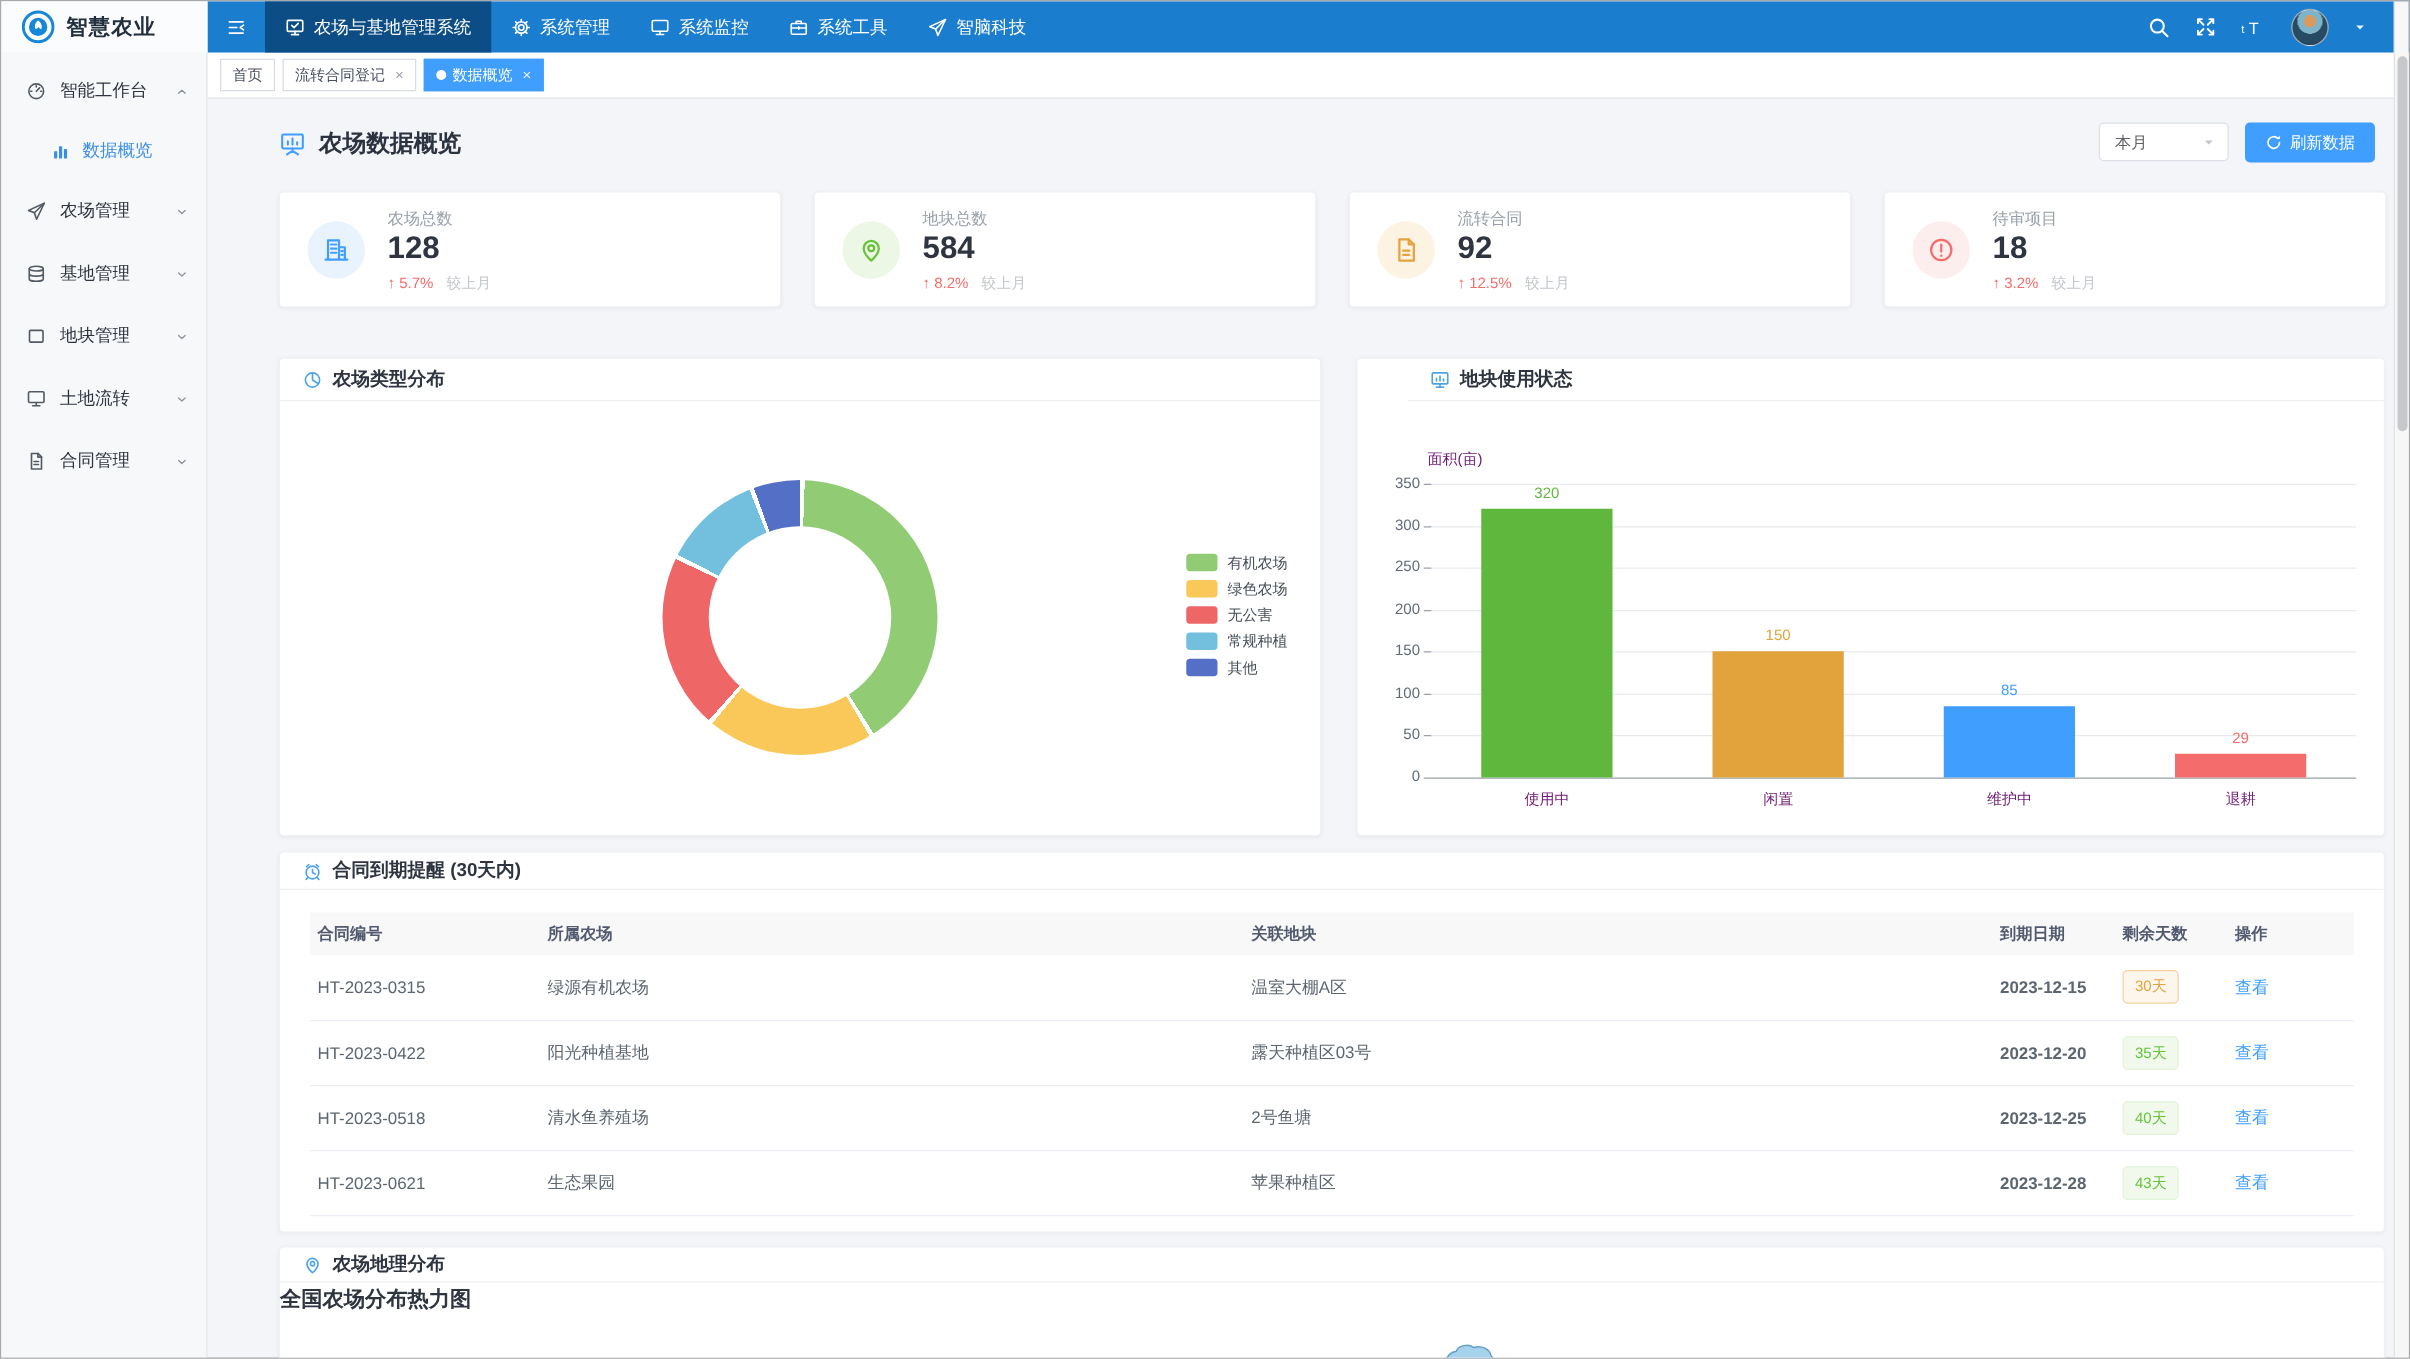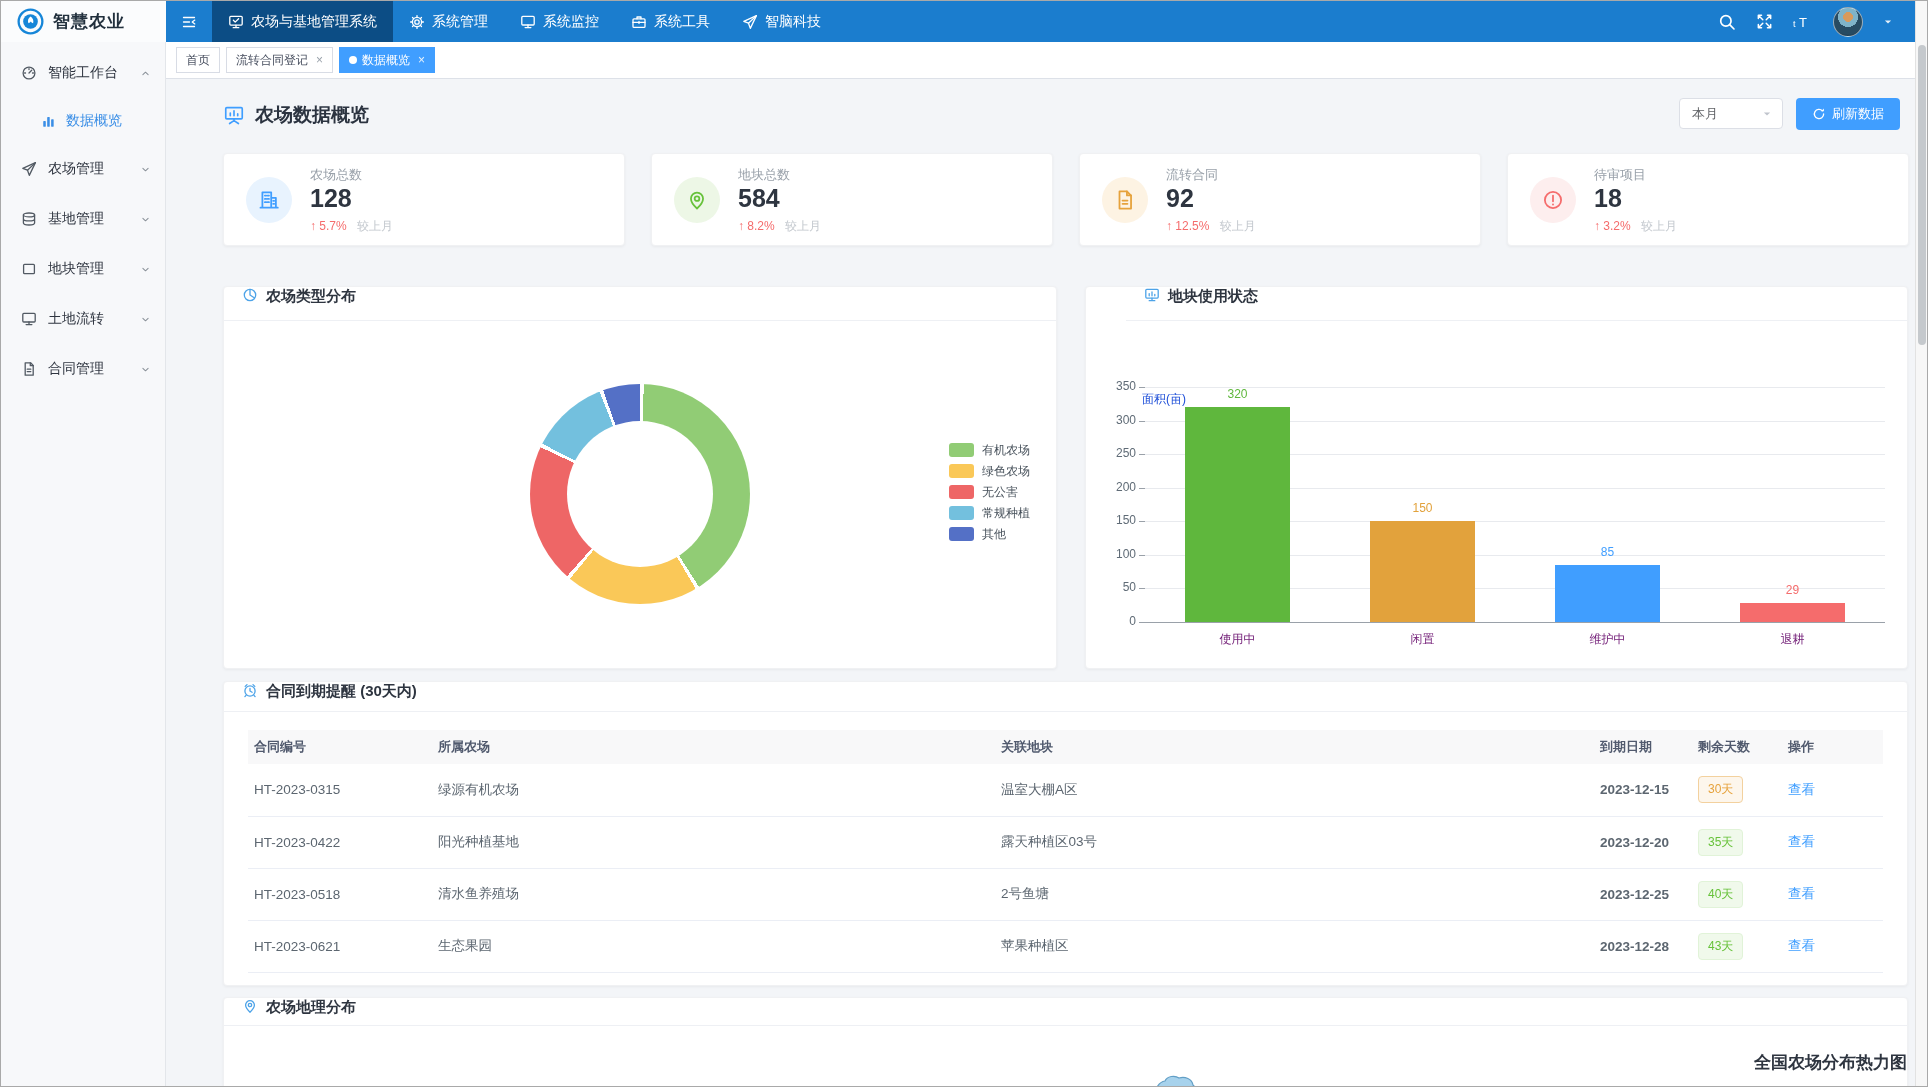--- a/index.html
+++ b/index.html
@@ -63,54 +63,54 @@
                display:flex; align-items:center; justify-content:center; }
   .stat-icon svg { width:22px; height:22px; }
   .stat-label { position:absolute; left:86px; top:12px; font-size:13px; color:#98a0a9; }
   .stat-value { position:absolute; left:86px; top:30px; font-size:25px; font-weight:bold; color:#2e3540; }
   .stat-trend { position:absolute; left:86px; top:64px; font-size:12px; }
   .trend-pct { color:#f56c6c; }
   .trend-suffix { color:#c3c8ce; margin-left:7px; }
 
   
   .card { position:absolute; background:#fff; border-radius:4px; border:1px solid #f0f1f3; box-shadow:0 1px 3px rgba(0,0,0,.05); }
-  .card-header { display:flex; gap:8px; padding:0 18px; border-bottom:1px solid #eef0f4;
+  .card-header { display:flex; align-items:center; gap:8px; padding:0 18px; border-bottom:1px solid #eef0f4;
                  font-size:15px; font-weight:bold; color:#2e3540; }
   .hdr-icon { color:#4da3e8; display:flex; }
 
   
   #donut { position:absolute; left:306px; top:97px; width:220px; height:220px; border-radius:50%; }
   #donut-hole { position:absolute; left:37px; top:37px; width:146px; height:146px; border-radius:50%; background:#fff; }
   #legend { position:absolute; left:725px; top:156px; display:flex; flex-direction:column; gap:7px; }
   .legend-item { display:flex; align-items:center; gap:8px; height:14px; cursor:pointer; }
   .legend-swatch { width:25px; height:14px; border-radius:3px; }
   .legend-label { font-size:12px; color:#46505a; }
 
   
-  .ylabel { position:absolute; left:56px; top:72px; font-size:12px; color:#1d4ed8;margin-top:32px; }
+  .ylabel { position:absolute; left:56px; top:72px; font-size:12px; color:#701a75; }
   .grid-line { position:absolute; height:1px; background:#e8eaee; }
   .axis-line { position:absolute; height:1px; background:#9aa1a9; }
   .tick-mark { position:absolute; width:6px; height:1px; background:#9aa1a9; }
   .y-tick { position:absolute; width:40px; text-align:right; font-size:12px; color:#5f6b76; }
   .x-label { position:absolute; width:130px; text-align:center; font-size:12px; color:#701a75; }
   .bar { position:absolute; }
   .bar-value { position:absolute; width:105px; text-align:center; font-size:12px; }
 
   
   .ctable { position:absolute; left:24px; top:48px; width:calc(100% - 48px); border-collapse:collapse; table-layout:fixed; }
   .ctable th { height:34px; background:#f8f8f9; font-size:13px; color:#515a6e; text-align:left; font-weight:bold; padding:0 8px 0 6px; }
   .ctable td { height:52px; border-bottom:1px solid #ebeef5; font-size:13.5px; color:#5c6670; padding:0 8px 0 6px;margin-left:42px; }
   .date-cell { color:#f56c6c; font-weight:bold; }
   .badge { display:inline-block; padding:4px 9px; border-radius:4px; font-size:12px; }
   .badge.warning { background:#fdf6ec; color:#e6a23c; border:1px solid #f3d19e; }
   .badge.success { background:#f0f9eb; color:#67c23a; border:1px solid #e1f3d8; }
   .view-link { color:#3f9eff; cursor:pointer; }
 
   
-  .map-title { position:absolute; top:53px; width:100%; text-align:right; font-size:17px; font-weight:bold; color:#2e3540; }
+  .map-title { position:absolute; top:30px; width:100%; text-align:left; font-size:17px; font-weight:bold; color:#2e3540; }
   .map-blob { position:absolute; left:928px; top:74px; }
 
   
   .scrollbar { position:absolute; right:0; top:0; width:12px; height:100%; background:#f7f7f7; border-left:1px solid #e2e2e2; z-index:50; }
   .scroll-thumb { position:absolute; left:2px; top:44px; width:8px; height:300px; border-radius:4px; background:#c5c9cd; }
 </style>
 </head>
 <body>
 
 <div class="app">

